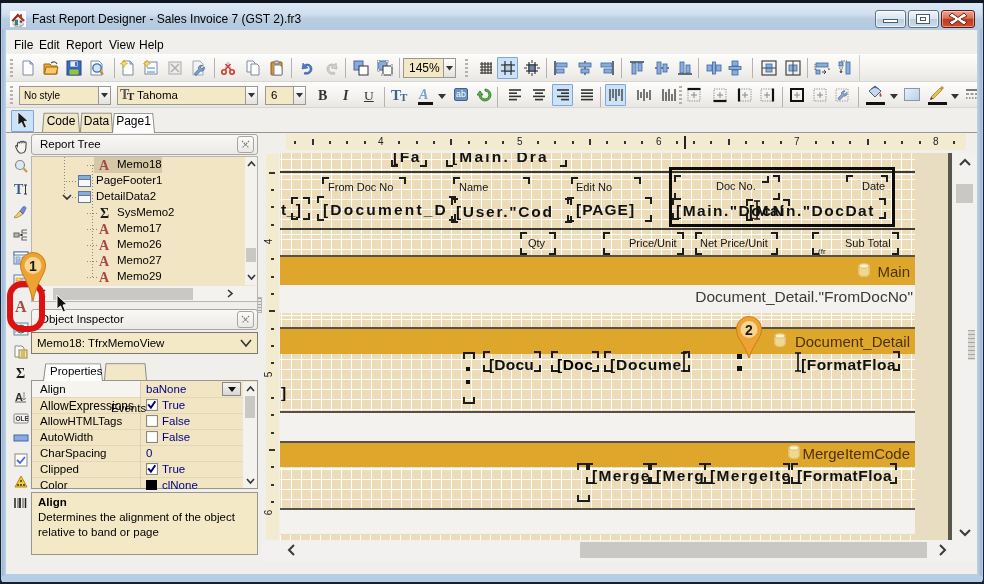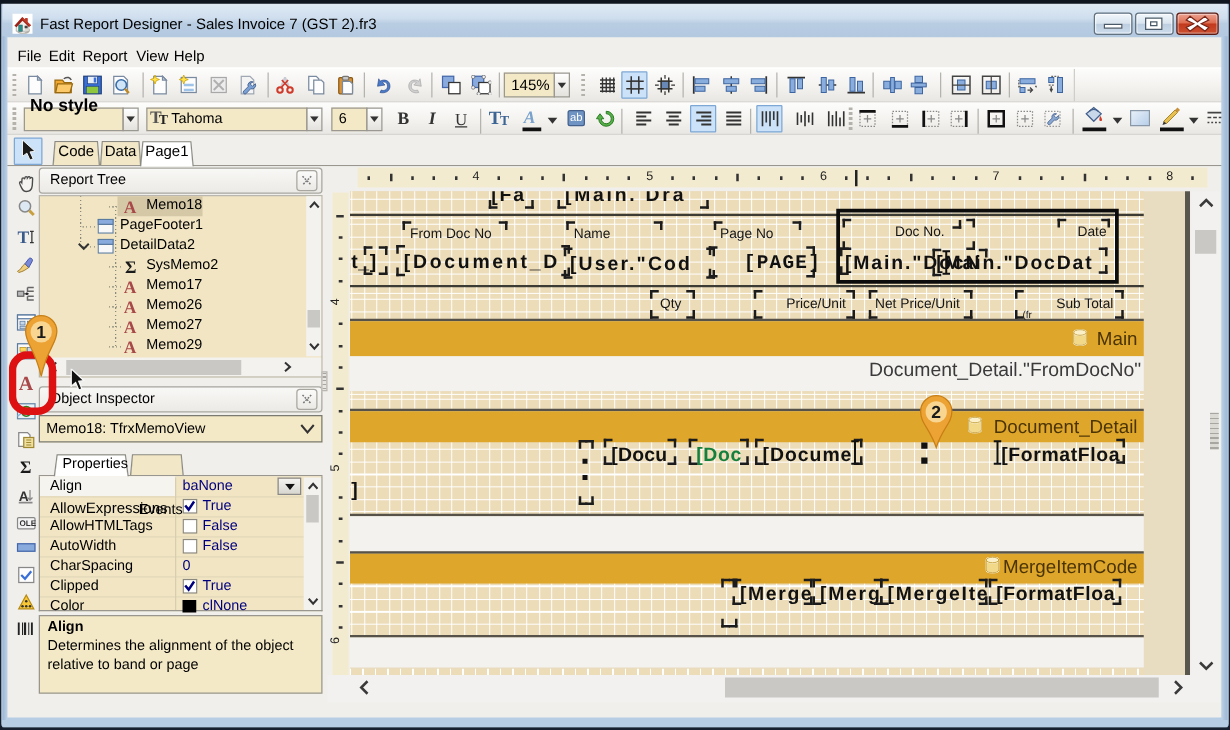--- a/index.html
+++ b/index.html
@@ -224,21 +224,21 @@
     <path d="M8 12 h4 M10 10 l2 2 -2 2" stroke="#444" fill="none"></path>
   </svg>
 <svg style="position:absolute;left:837px;top:60px" width="16" height="16" viewBox="0 0 16 16">
     <rect x="9" y="2" width="4" height="12" fill="#89aede" stroke="#3c64a0" stroke-width="0.8"></rect>
     <rect x="2" y="2" width="4" height="4" fill="#89aede" stroke="#3c64a0" stroke-width="0.8"></rect>
     <path d="M2 8 l4 0" stroke="#666" stroke-dasharray="1.5 1"></path>
     <path d="M4 9 v3 M3 11 l1 2 1-2" stroke="#444" fill="none"></path>
     <path d="M4 1 h6" stroke="#666" stroke-dasharray="1.5 1"></path>
   </svg>
 <div style="position:absolute;left:19px;top:86px;width:80px;height:19px;background:#f4e9c6;border:1px solid #9a9890"></div>
-<div style="position:absolute;left:24px;top:76px;font-size:14px;color:#000;font-weight:bold;white-space:nowrap;">No style</div>
+<div style="position:absolute;left:24px;top:90px;font-size:10px;color:#000;font-weight:normal;white-space:nowrap;">No style</div>
 <div style="position:absolute;left:98px;top:86px;width:13px;height:19px;background:linear-gradient(180deg,#fefefe,#e4e2dd);border:1px solid #9a9890"></div>
 <svg style="position:absolute;left:101px;top:93px" width="7" height="5" viewBox="0 0 7 5">
     <polygon points="0,0 7,0 3.5,4.5" fill="#333"></polygon>
   </svg>
 <div style="position:absolute;left:117px;top:86px;width:129px;height:19px;background:#f4e9c6;border:1px solid #9a9890"></div>
 <div style="position:absolute;left:120px;top:87px;font-size:14px;color:#555;font-weight:bold;white-space:nowrap;font-family:'Liberation Serif',serif;">T</div>
 <div style="position:absolute;left:127px;top:90px;font-size:11px;color:#222;font-weight:bold;white-space:nowrap;font-family:'Liberation Serif',serif;">T</div>
 <div style="position:absolute;left:137px;top:89px;font-size:11.5px;color:#000;font-weight:normal;white-space:nowrap;">Tahoma</div>
 <div style="position:absolute;left:245px;top:86px;width:13px;height:19px;background:linear-gradient(180deg,#fefefe,#e4e2dd);border:1px solid #9a9890"></div>
 <svg style="position:absolute;left:248px;top:93px" width="7" height="5" viewBox="0 0 7 5">
@@ -753,41 +753,41 @@
 <div style="position:absolute;left:446px;top:160px;width:7px;height:7px;border-left:2px solid #1c1c1c;border-bottom:2px solid #1c1c1c;"></div>
 <div style="position:absolute;left:560px;top:160px;width:7px;height:7px;border-right:2px solid #1c1c1c;border-bottom:2px solid #1c1c1c;"></div>
 <div style="position:absolute;left:322px;top:177px;width:7px;height:7px;border-left:2px solid #1c1c1c;border-top:2px solid #1c1c1c;"></div>
 <div style="position:absolute;left:399px;top:177px;width:7px;height:7px;border-right:2px solid #1c1c1c;border-top:2px solid #1c1c1c;"></div>
 <div style="position:absolute;left:328px;top:181px;font-size:11px;color:#161616;white-space:nowrap;">From Doc No</div>
 <div style="position:absolute;left:453px;top:177px;width:7px;height:7px;border-left:2px solid #1c1c1c;border-top:2px solid #1c1c1c;"></div>
 <div style="position:absolute;left:523px;top:177px;width:7px;height:7px;border-right:2px solid #1c1c1c;border-top:2px solid #1c1c1c;"></div>
 <div style="position:absolute;left:459px;top:181px;font-size:11px;color:#161616;white-space:nowrap;">Name</div>
 <div style="position:absolute;left:571px;top:177px;width:7px;height:7px;border-left:2px solid #1c1c1c;border-top:2px solid #1c1c1c;"></div>
 <div style="position:absolute;left:634px;top:177px;width:7px;height:7px;border-right:2px solid #1c1c1c;border-top:2px solid #1c1c1c;"></div>
-<div style="position:absolute;left:576px;top:181px;font-size:11px;color:#161616;white-space:nowrap;">Page No</div>
+<div style="position:absolute;left:576px;top:181px;font-size:11px;color:#161616;white-space:nowrap;">Edit No</div>
 <div style="position:absolute;left:281px;top:201px;font-weight:bold;font-size:15.5px;color:#111;white-space:nowrap;letter-spacing:0.5px;">t_]</div>
 <div style="position:absolute;left:291px;top:197px;width:7px;height:7px;border-left:2px solid #1c1c1c;border-top:2px solid #1c1c1c;"></div>
 <div style="position:absolute;left:303px;top:197px;width:7px;height:7px;border-right:2px solid #1c1c1c;border-top:2px solid #1c1c1c;"></div>
 <div style="position:absolute;left:291px;top:213px;width:7px;height:7px;border-left:2px solid #1c1c1c;border-bottom:2px solid #1c1c1c;"></div>
 <div style="position:absolute;left:303px;top:213px;width:7px;height:7px;border-right:2px solid #1c1c1c;border-bottom:2px solid #1c1c1c;"></div>
 <div style="position:absolute;left:317px;top:196px;width:7px;height:7px;border-left:2px solid #1c1c1c;border-top:2px solid #1c1c1c;"></div>
 <div style="position:absolute;left:449px;top:196px;width:7px;height:7px;border-right:2px solid #1c1c1c;border-top:2px solid #1c1c1c;"></div>
 <div style="position:absolute;left:317px;top:214px;width:7px;height:7px;border-left:2px solid #1c1c1c;border-bottom:2px solid #1c1c1c;"></div>
 <div style="position:absolute;left:449px;top:214px;width:7px;height:7px;border-right:2px solid #1c1c1c;border-bottom:2px solid #1c1c1c;"></div>
 <div style="position:absolute;left:323px;top:201px;font-weight:bold;font-size:15.5px;color:#111;white-space:nowrap;letter-spacing:2.2px;">[Document_D</div>
 <div style="position:absolute;left:451px;top:198px;width:7px;height:7px;border-left:2px solid #1c1c1c;border-top:2px solid #1c1c1c;"></div>
 <div style="position:absolute;left:565px;top:198px;width:7px;height:7px;border-right:2px solid #1c1c1c;border-top:2px solid #1c1c1c;"></div>
 <div style="position:absolute;left:451px;top:216px;width:7px;height:7px;border-left:2px solid #1c1c1c;border-bottom:2px solid #1c1c1c;"></div>
 <div style="position:absolute;left:565px;top:216px;width:7px;height:7px;border-right:2px solid #1c1c1c;border-bottom:2px solid #1c1c1c;"></div>
 <div style="position:absolute;left:456px;top:203px;font-weight:bold;font-size:15.5px;color:#111;white-space:nowrap;letter-spacing:1.7px;">[User."Cod</div>
 <div style="position:absolute;left:567px;top:197px;width:7px;height:7px;border-left:2px solid #1c1c1c;border-top:2px solid #1c1c1c;"></div>
 <div style="position:absolute;left:645px;top:197px;width:7px;height:7px;border-right:2px solid #1c1c1c;border-top:2px solid #1c1c1c;"></div>
 <div style="position:absolute;left:567px;top:215px;width:7px;height:7px;border-left:2px solid #1c1c1c;border-bottom:2px solid #1c1c1c;"></div>
 <div style="position:absolute;left:645px;top:215px;width:7px;height:7px;border-right:2px solid #1c1c1c;border-bottom:2px solid #1c1c1c;"></div>
-<div style="position:absolute;left:595px;top:201px;font-weight:bold;font-size:15.5px;color:#111;white-space:nowrap;letter-spacing:1px;font-family:Liberation Mono, monospace;">[PAGE]</div>
+<div style="position:absolute;left:576px;top:201px;font-weight:bold;font-size:15.5px;color:#111;white-space:nowrap;letter-spacing:1px;">[PAGE]</div>
 <div style="position:absolute;left:669px;top:167px;width:226px;height:60px;border:3px solid #0c0c0c"></div>
 <div style="position:absolute;left:674px;top:175px;width:7px;height:7px;border-left:2px solid #1c1c1c;border-top:2px solid #1c1c1c;"></div>
 <div style="position:absolute;left:773px;top:175px;width:7px;height:7px;border-right:2px solid #1c1c1c;border-top:2px solid #1c1c1c;"></div>
 <div style="position:absolute;left:674px;top:193px;width:7px;height:7px;border-left:2px solid #1c1c1c;border-bottom:2px solid #1c1c1c;"></div>
 <div style="position:absolute;left:773px;top:193px;width:7px;height:7px;border-right:2px solid #1c1c1c;border-bottom:2px solid #1c1c1c;"></div>
 <div style="position:absolute;left:678px;top:180px;font-size:11px;color:#161616;white-space:nowrap;margin-left:38px;">Doc No.</div>
 <div style="position:absolute;left:846px;top:175px;width:7px;height:7px;border-left:2px solid #1c1c1c;border-top:2px solid #1c1c1c;"></div>
 <div style="position:absolute;left:881px;top:175px;width:7px;height:7px;border-right:2px solid #1c1c1c;border-top:2px solid #1c1c1c;"></div>
 <div style="position:absolute;left:862px;top:180px;font-size:11px;color:#161616;white-space:nowrap;">Date</div>
 <div style="position:absolute;left:672px;top:198px;width:7px;height:7px;border-left:2px solid #1c1c1c;border-top:2px solid #1c1c1c;"></div>
@@ -828,21 +828,21 @@
 <div style="position:absolute;left:468px;top:352px;width:7px;height:7px;border-right:2px solid #1c1c1c;border-top:2px solid #1c1c1c;"></div>
 <div style="position:absolute;left:463px;top:397px;width:7px;height:7px;border-left:2px solid #1c1c1c;border-bottom:2px solid #1c1c1c;"></div>
 <div style="position:absolute;left:468px;top:397px;width:7px;height:7px;border-right:2px solid #1c1c1c;border-bottom:2px solid #1c1c1c;"></div>
 <div style="position:absolute;left:466px;top:367px;width:4px;height:4px;background:#111"></div>
 <div style="position:absolute;left:466px;top:380px;width:4px;height:4px;background:#111"></div>
 <div style="position:absolute;left:489px;top:356px;font-weight:bold;font-size:15.5px;color:#111;white-space:nowrap;letter-spacing:0.2px;">[Docu</div>
 <div style="position:absolute;left:483px;top:351px;width:7px;height:7px;border-left:2px solid #1c1c1c;border-top:2px solid #1c1c1c;"></div>
 <div style="position:absolute;left:534px;top:351px;width:7px;height:7px;border-right:2px solid #1c1c1c;border-top:2px solid #1c1c1c;"></div>
 <div style="position:absolute;left:483px;top:365px;width:7px;height:7px;border-left:2px solid #1c1c1c;border-bottom:2px solid #1c1c1c;"></div>
 <div style="position:absolute;left:534px;top:365px;width:7px;height:7px;border-right:2px solid #1c1c1c;border-bottom:2px solid #1c1c1c;"></div>
-<div style="position:absolute;left:557px;top:356px;font-weight:bold;font-size:15.5px;color:#15803d;white-space:nowrap;letter-spacing:0.5px;">[Doc</div>
+<div style="position:absolute;left:557px;top:356px;font-weight:bold;font-size:15.5px;color:#000000;white-space:nowrap;letter-spacing:0.5px;">[Doc</div>
 <div style="position:absolute;left:551px;top:351px;width:7px;height:7px;border-left:2px solid #1c1c1c;border-top:2px solid #1c1c1c;"></div>
 <div style="position:absolute;left:592px;top:351px;width:7px;height:7px;border-right:2px solid #1c1c1c;border-top:2px solid #1c1c1c;"></div>
 <div style="position:absolute;left:551px;top:365px;width:7px;height:7px;border-left:2px solid #1c1c1c;border-bottom:2px solid #1c1c1c;"></div>
 <div style="position:absolute;left:592px;top:365px;width:7px;height:7px;border-right:2px solid #1c1c1c;border-bottom:2px solid #1c1c1c;"></div>
 <div style="position:absolute;left:610px;top:356px;font-weight:bold;font-size:15.5px;color:#111;white-space:nowrap;letter-spacing:0.8px;">[Docume</div>
 <div style="position:absolute;left:604px;top:351px;width:7px;height:7px;border-left:2px solid #1c1c1c;border-top:2px solid #1c1c1c;"></div>
 <div style="position:absolute;left:683px;top:351px;width:7px;height:7px;border-right:2px solid #1c1c1c;border-top:2px solid #1c1c1c;"></div>
 <div style="position:absolute;left:604px;top:365px;width:7px;height:7px;border-left:2px solid #1c1c1c;border-bottom:2px solid #1c1c1c;"></div>
 <div style="position:absolute;left:683px;top:365px;width:7px;height:7px;border-right:2px solid #1c1c1c;border-bottom:2px solid #1c1c1c;"></div>
 <svg style="position:absolute;left:679px;top:352px" width="10" height="20" viewBox="0 0 10 20">

